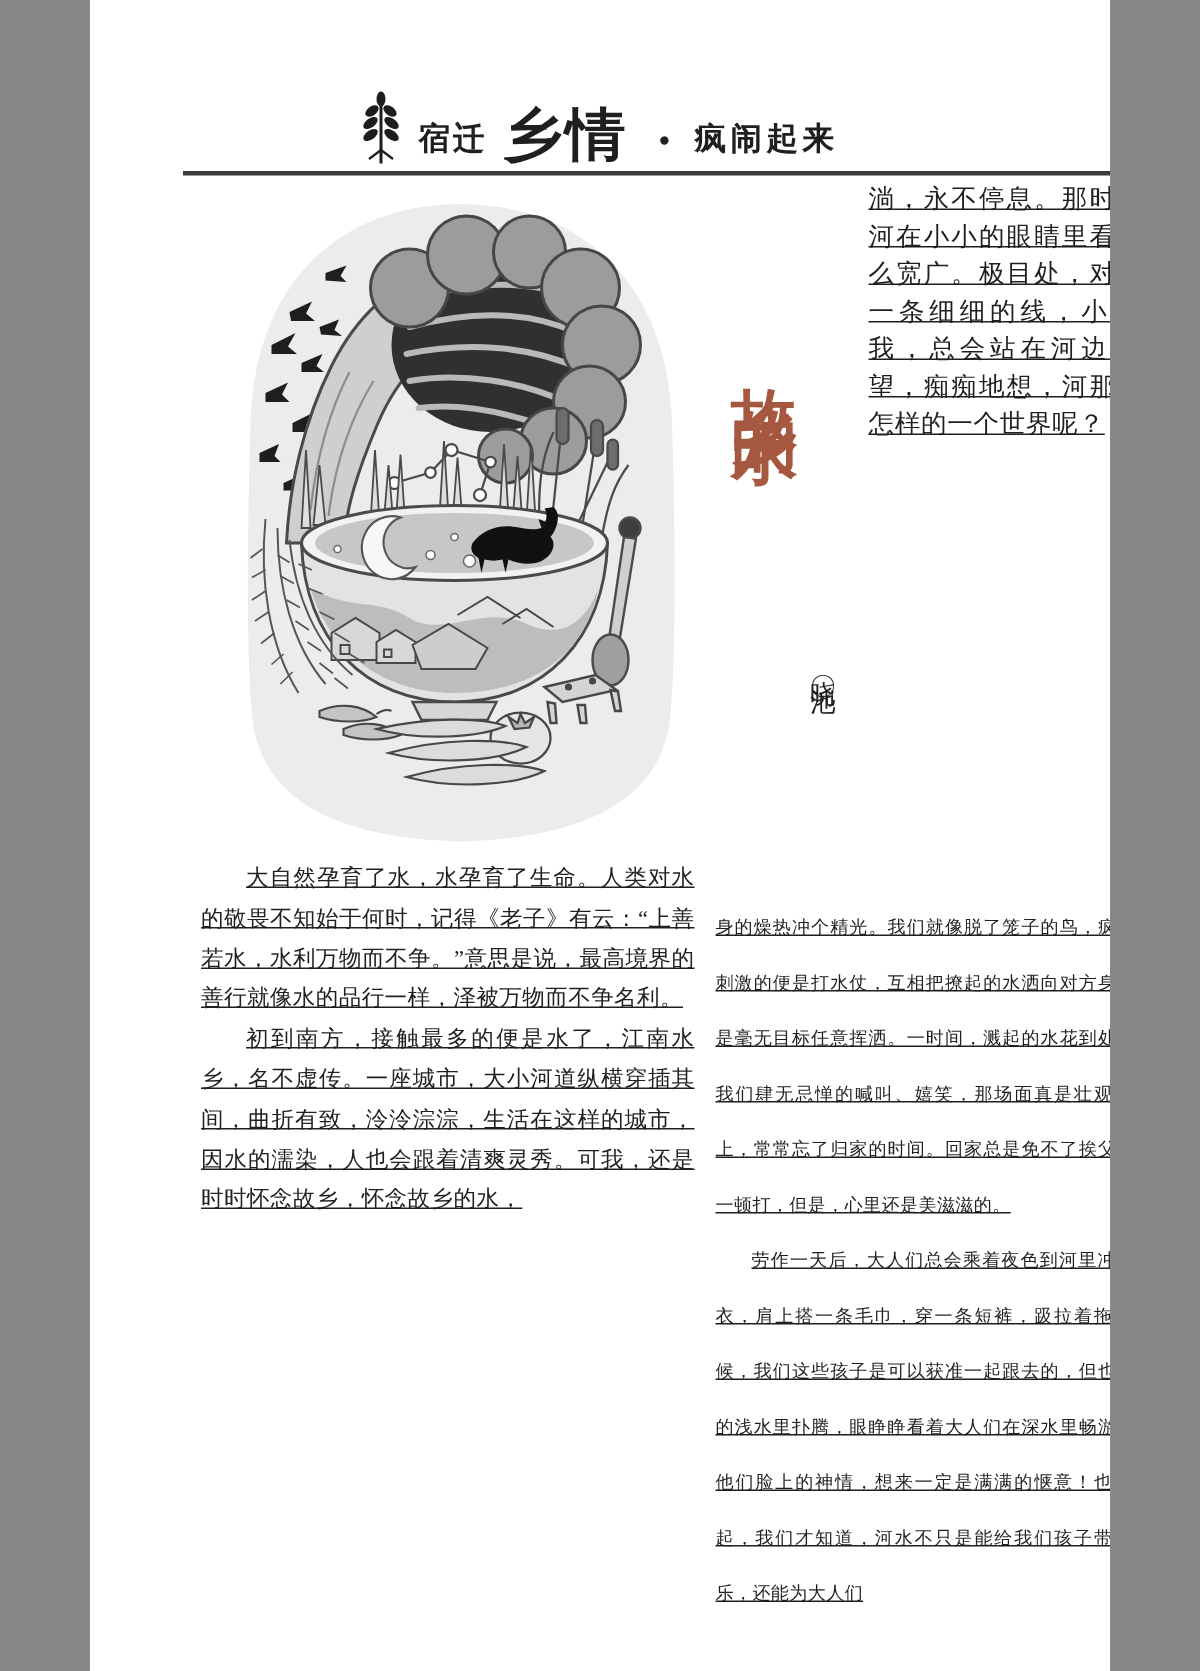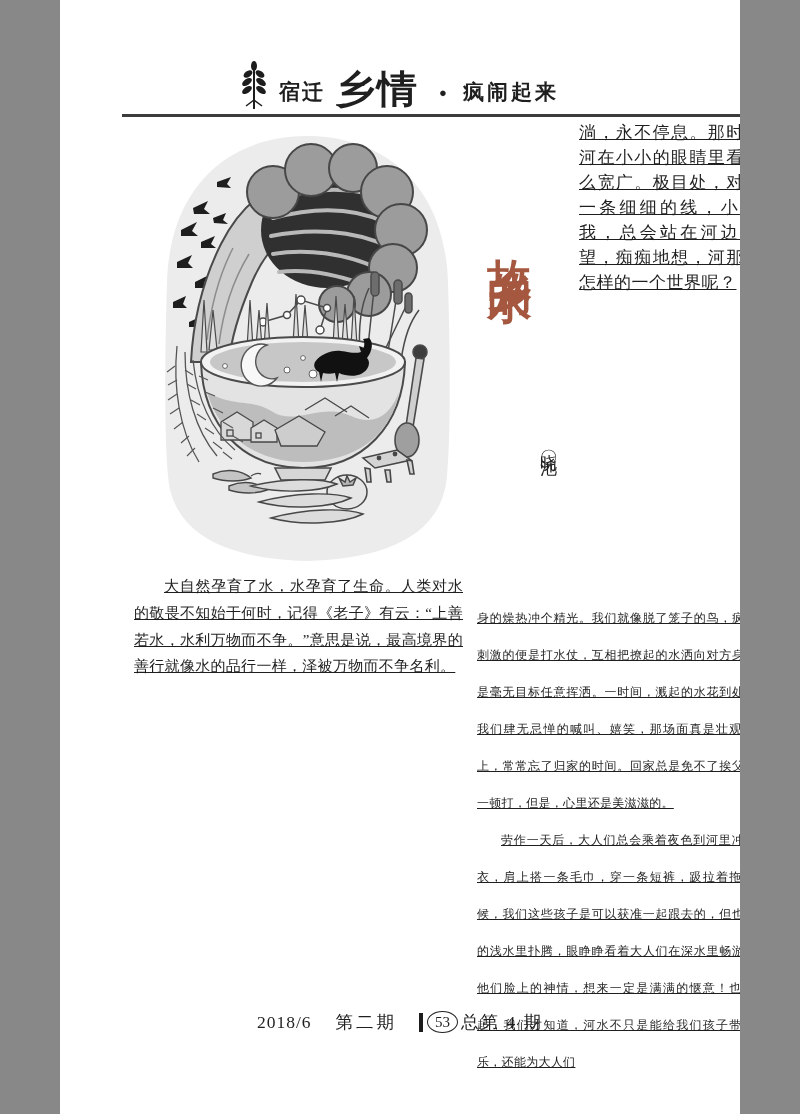--- a/index.html
+++ b/index.html
@@ -240,28 +240,22 @@
   <div class="v-title">故乡的水</div>
 
   <div class="v-author">〇晓池</div>
 
   <div class="col col-right-top">
     <p>淌，永不停息。那时的这条河在小小的眼睛里看来是多么宽广。极目处，对岸只是一条细细的线，小时候的我，总会站在河边痴痴地望，痴痴地想，河那边会是怎样的一个世界呢？</p>
   </div>
 
   <div class="col col-left">
     <p class="indent">大自然孕育了水，水孕育了生命。人类对水的敬畏不知始于何时，记得《老子》有云：“上善若水，水利万物而不争。”意思是说，最高境界的善行就像水的品行一样，泽被万物而不争名利。</p>
+    <p class="indent">初到南方，接触最多的便是水了，江南水乡，名不虚传。一座城市，大小河道纵横穿插其间，曲折有致，泠泠淙淙，生活在这样的城市，因水的濡染，人也会跟着清爽灵秀。可我，还是时时怀念故乡，怀念故乡的水，</p>
   </div>
 
   <div class="col col-right-bottom">
     <p>身的燥热冲个精光。我们就像脱了笼子的鸟，疯闹起来，最刺激的便是打水仗，互相把撩起的水洒向对方身体，通常都是毫无目标任意挥洒。一时间，溅起的水花到处都是，伴着我们肆无忌惮的喊叫、嬉笑，那场面真是壮观！玩到兴头上，常常忘了归家的时间。回家总是免不了挨父母一顿骂，一顿打，但是，心里还是美滋滋的。</p>
     <p class="indent">劳作一天后，大人们总会乘着夜色到河里冲凉。脱了上衣，肩上搭一条毛巾，穿一条短裤，趿拉着拖鞋。那个时候，我们这些孩子是可以获准一起跟去的，但也只能在岸边的浅水里扑腾，眼睁睁看着大人们在深水里畅游，虽看不清他们脸上的神情，想来一定是满满的惬意！也就是从那时起，我们才知道，河水不只是能给我们孩子带来无尽的快乐，还能为大人们</p>
   </div>
 
-  <div class="page-footer">
-    <span class="ft-date">2018/6</span>
-    <span class="ft-issue">第二期</span>
-    <span class="ft-bar"></span>
-    <span class="ft-pagenum">53</span>
-    <span class="ft-total">总第 4 期</span>
-  </div>
 
 </div>
 
 </body></html>

